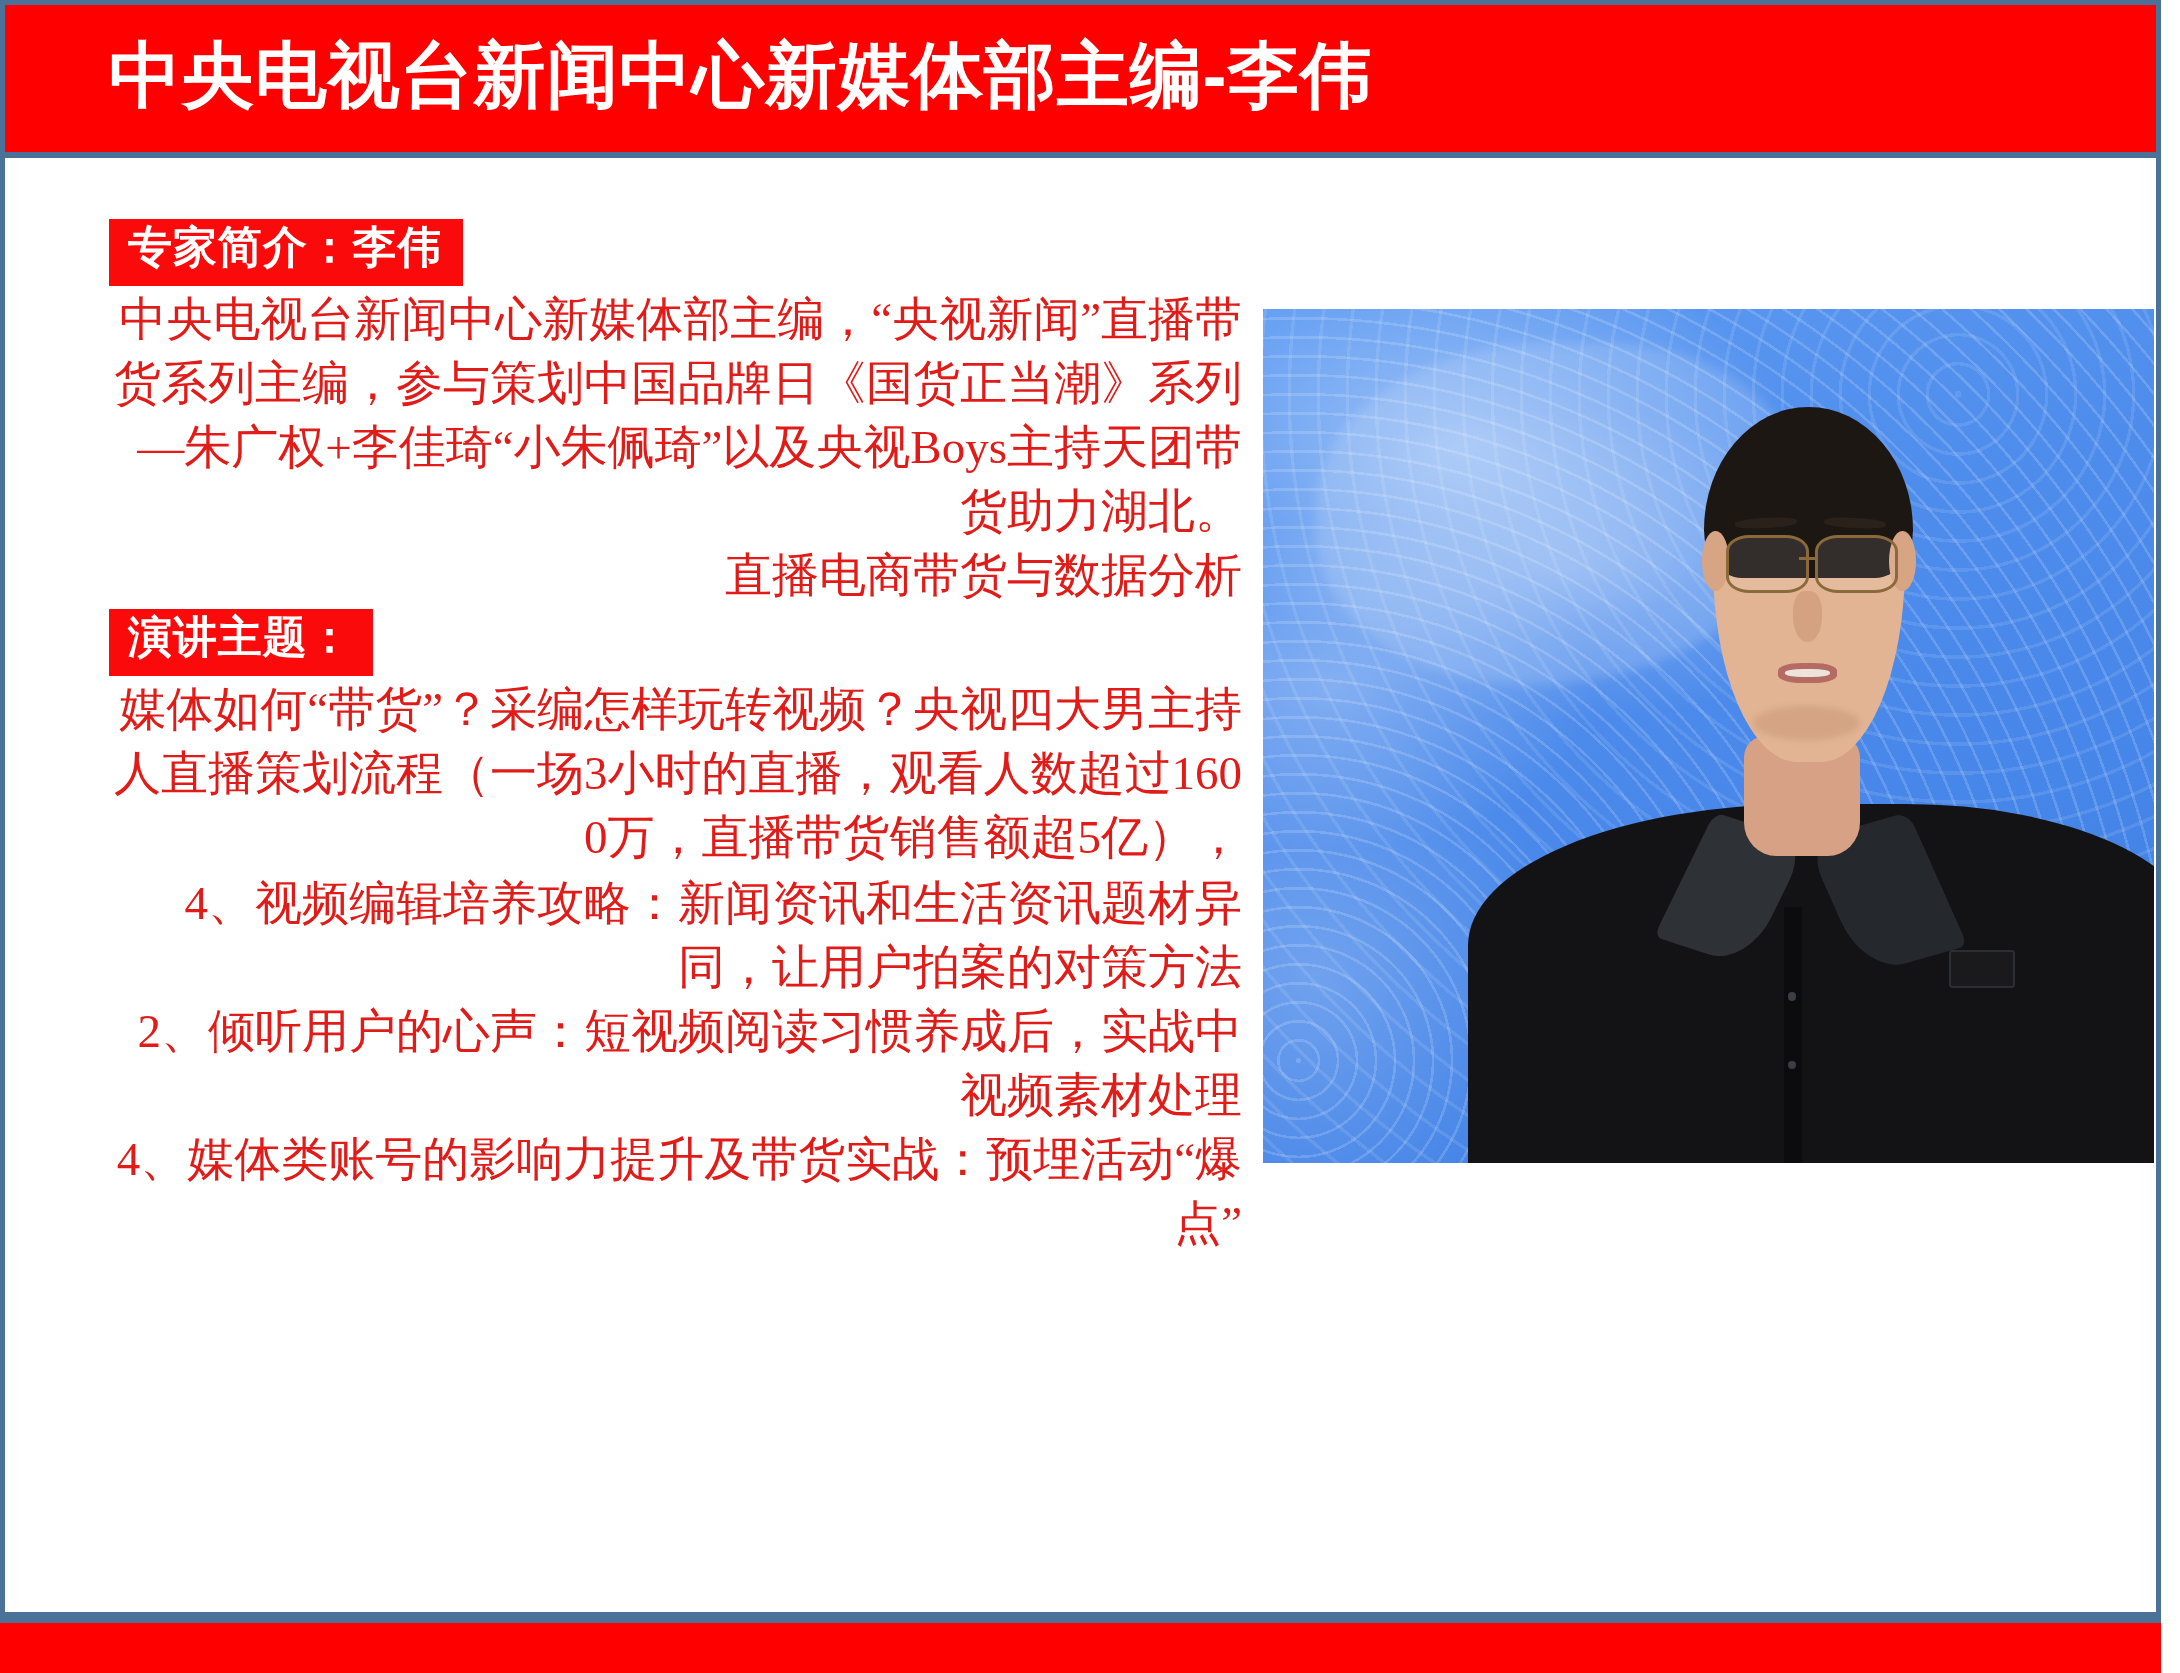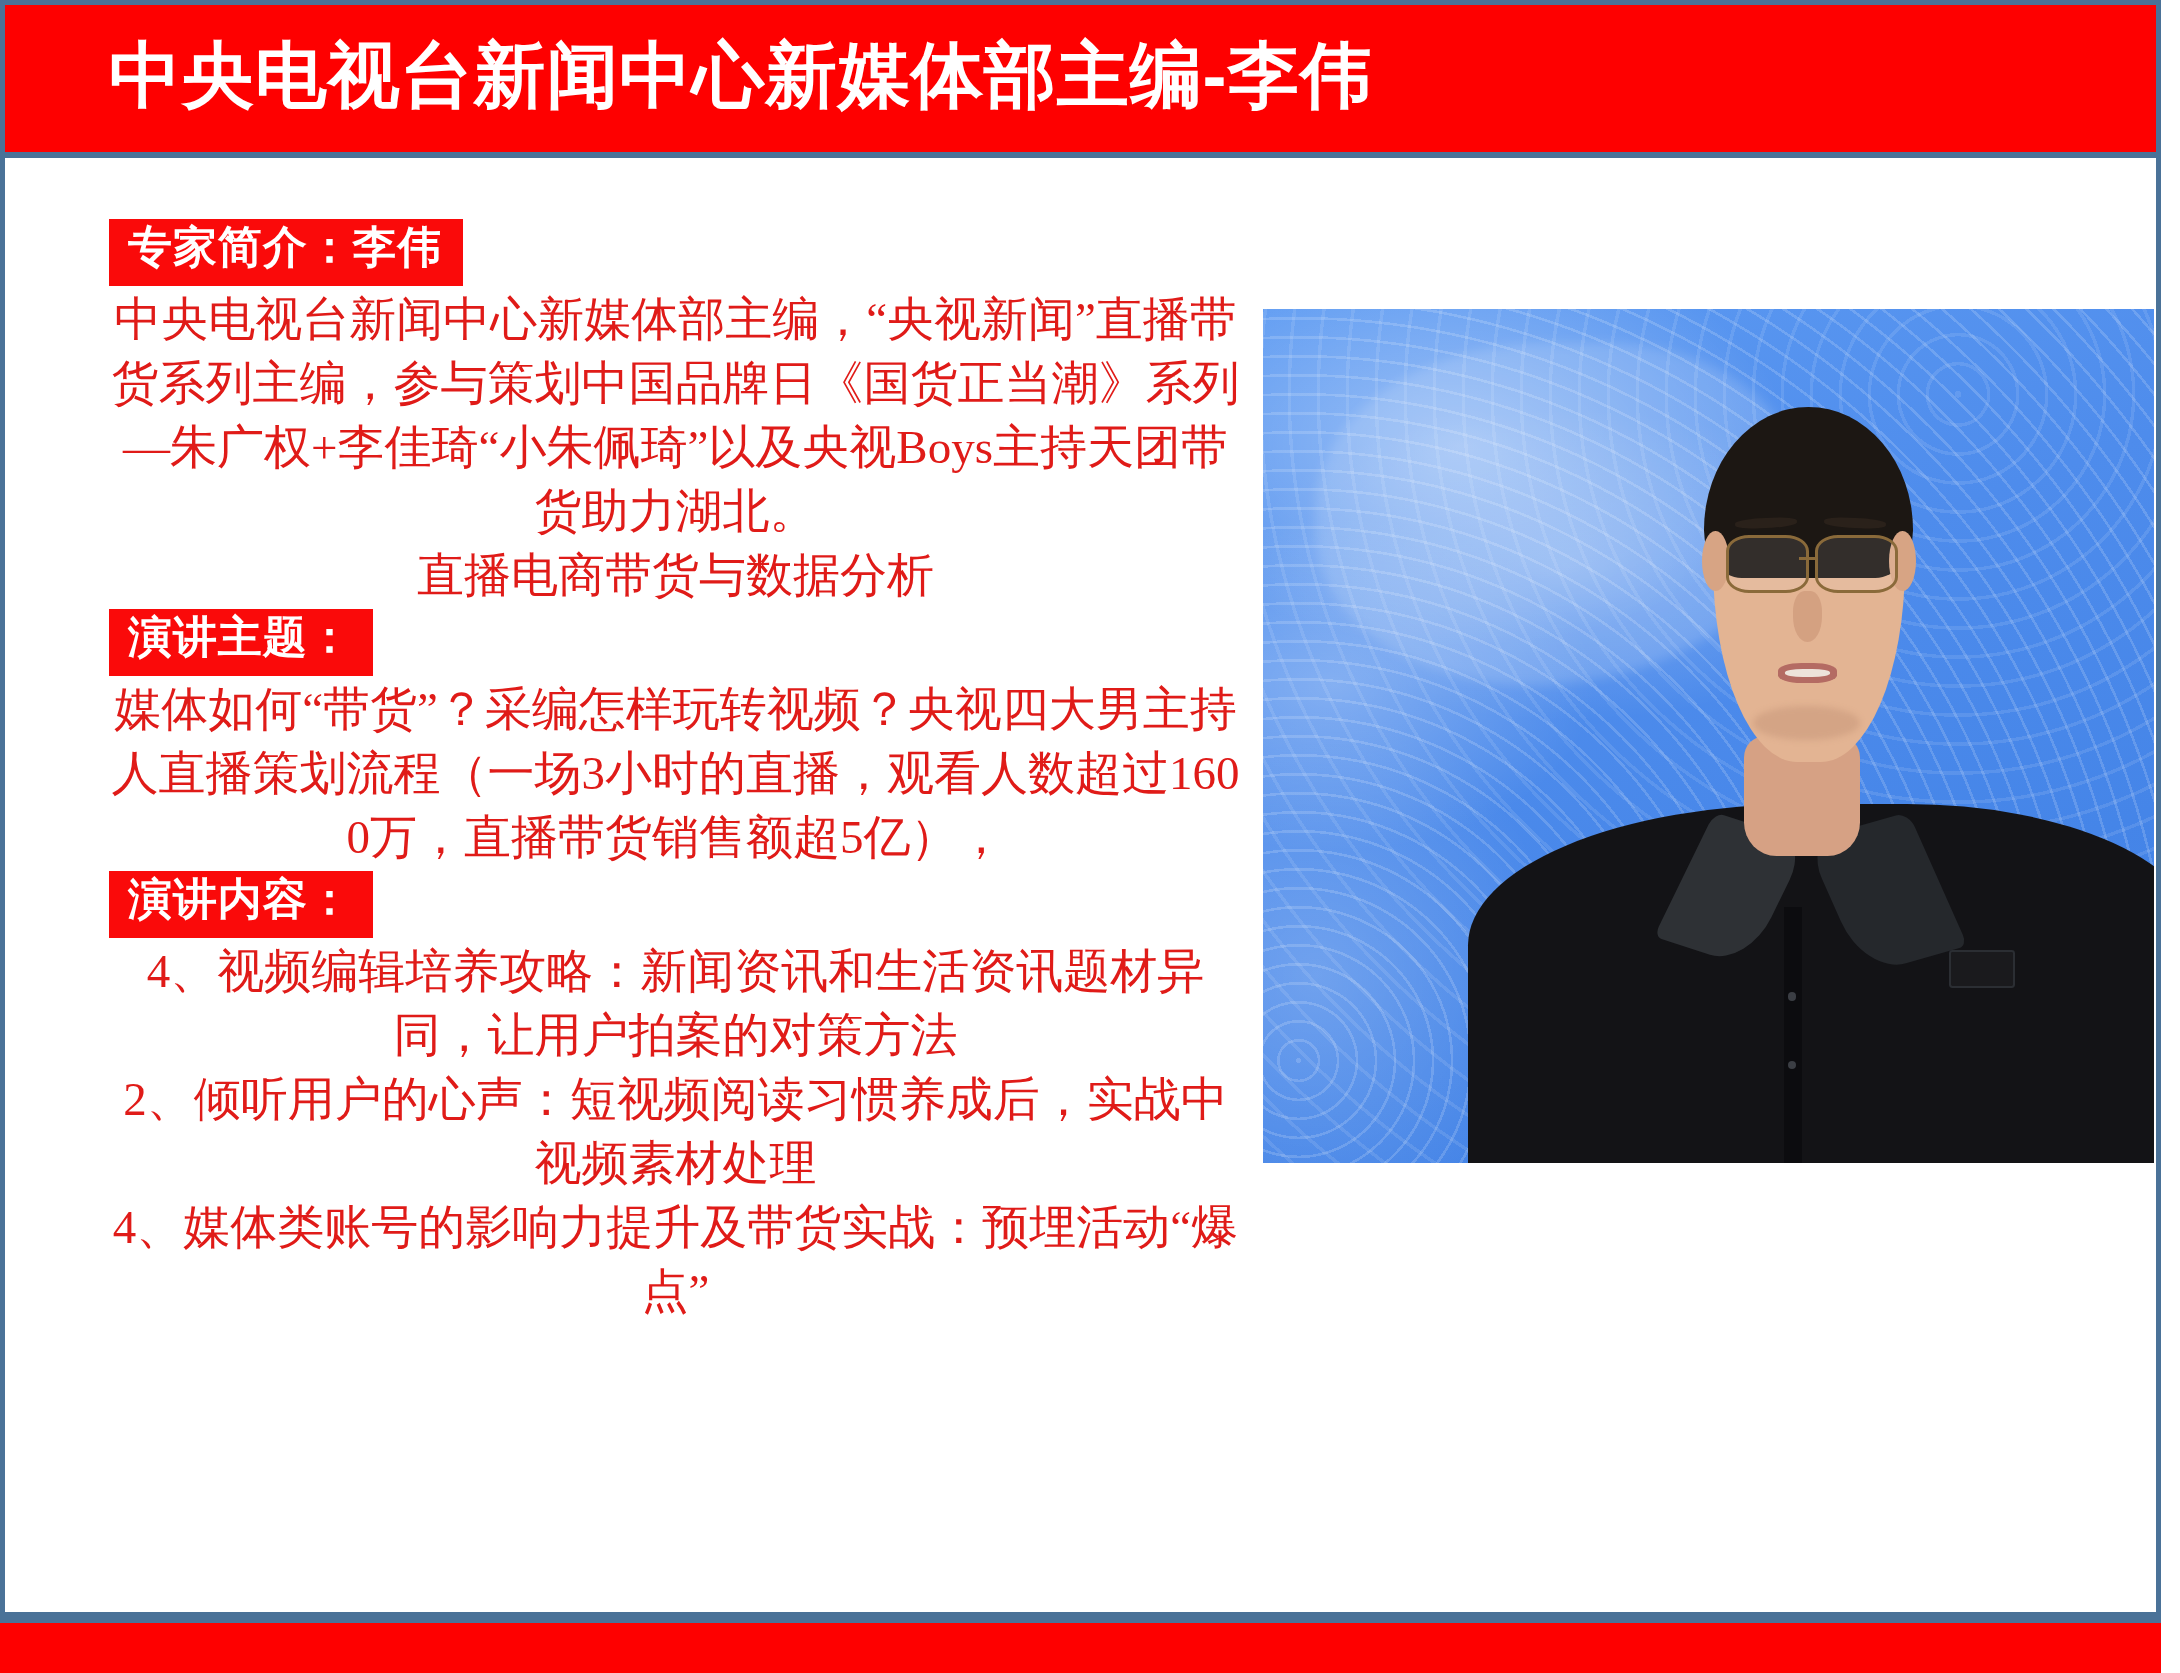--- a/index.html
+++ b/index.html
@@ -90,21 +90,21 @@
   }
   .badge-row { margin: 0 0 1.7px 0; line-height: 0; }
 
   .para {
     color: #E01B18;
     font-family: "Liberation Serif", "DejaVu Serif", serif;
     font-size: 47px;
     line-height: 64px;
     letter-spacing: 0px;
     margin: 0;
-    text-align: center;
+    text-align: right;
     word-break: break-all;
   }
   .gap-xs { height: 1.7px; }
 
   
   #portrait {
     position: absolute;
     left: 1263px;
     top: 151px;
     width: 891px;
@@ -335,23 +335,20 @@
       <p class="para">中央电视台新闻中心新媒体部主编，“央视新闻”直播带货系列主编，参与策划中国品牌日《国货正当潮》系列—朱广权+李佳琦“小朱佩琦”以及央视Boys主持天团带货助力湖北。</p>
       <p class="para">直播电商带货与数据分析</p>
 
       <div class="gap-xs"></div>
       <div class="badge-row">
         <span class="badge">演讲主题：</span>
       </div>
       <p class="para">媒体如何“带货”？采编怎样玩转视频？央视四大男主持人直播策划流程（一场3小时的直播，观看人数超过1600万，直播带货销售额超5亿），</p>
 
       <div class="gap-xs"></div>
-      <div class="badge-row">
-        <span class="badge">演讲内容：</span>
-      </div>
       <p class="para">4、视频编辑培养攻略：新闻资讯和生活资讯题材异同，让用户拍案的对策方法</p>
       <p class="para">2、倾听用户的心声：短视频阅读习惯养成后，实战中视频素材处理</p>
       <p class="para">4、媒体类账号的影响力提升及带货实战：预埋活动“爆点”</p>
 
     </div>
 
     <div id="portrait">
       <div id="portrait-bg"></div>
       <div id="figure">
         <div id="torso"></div>

